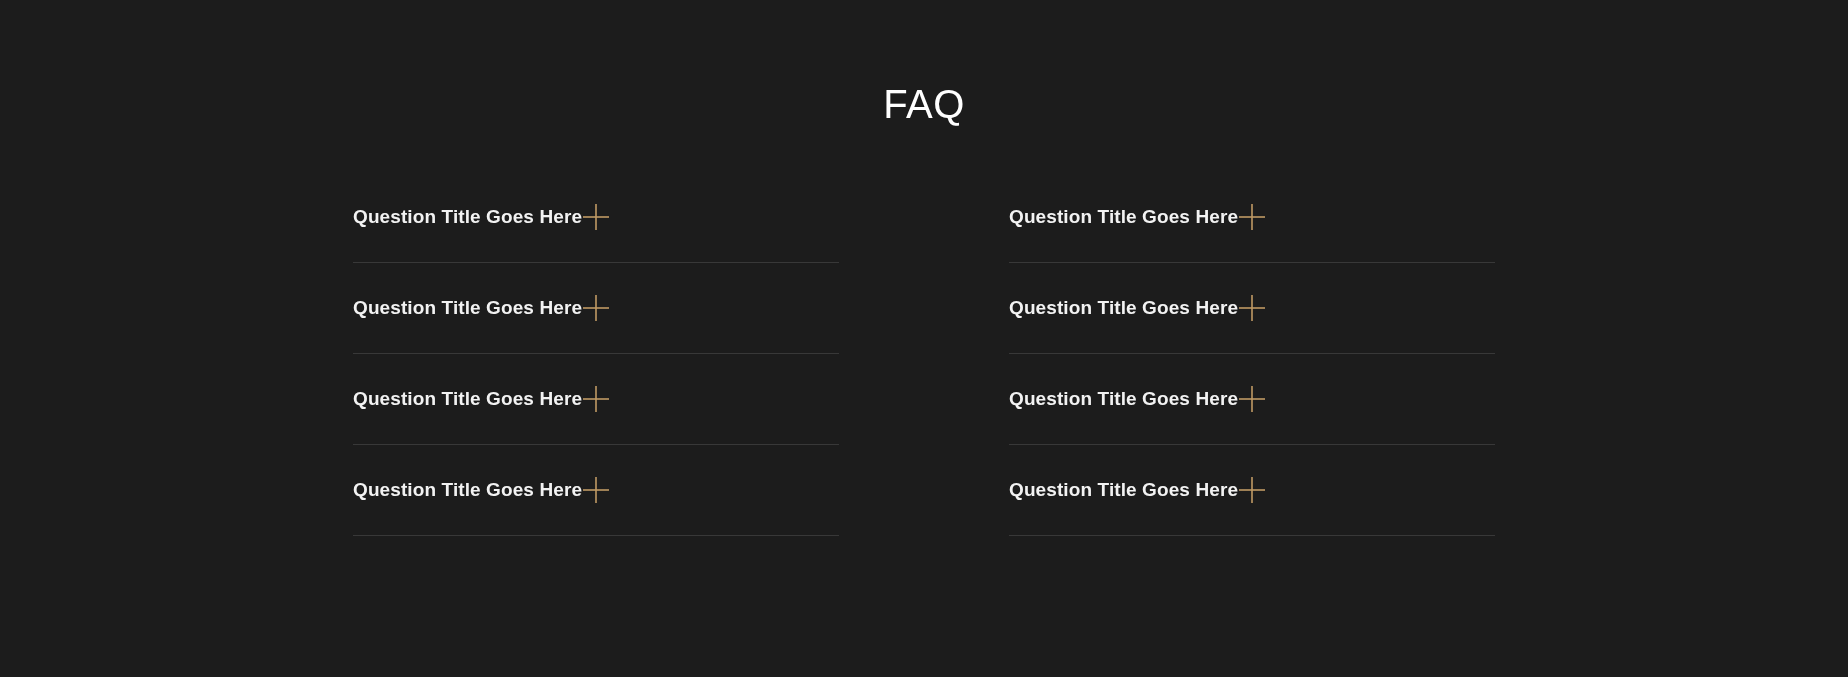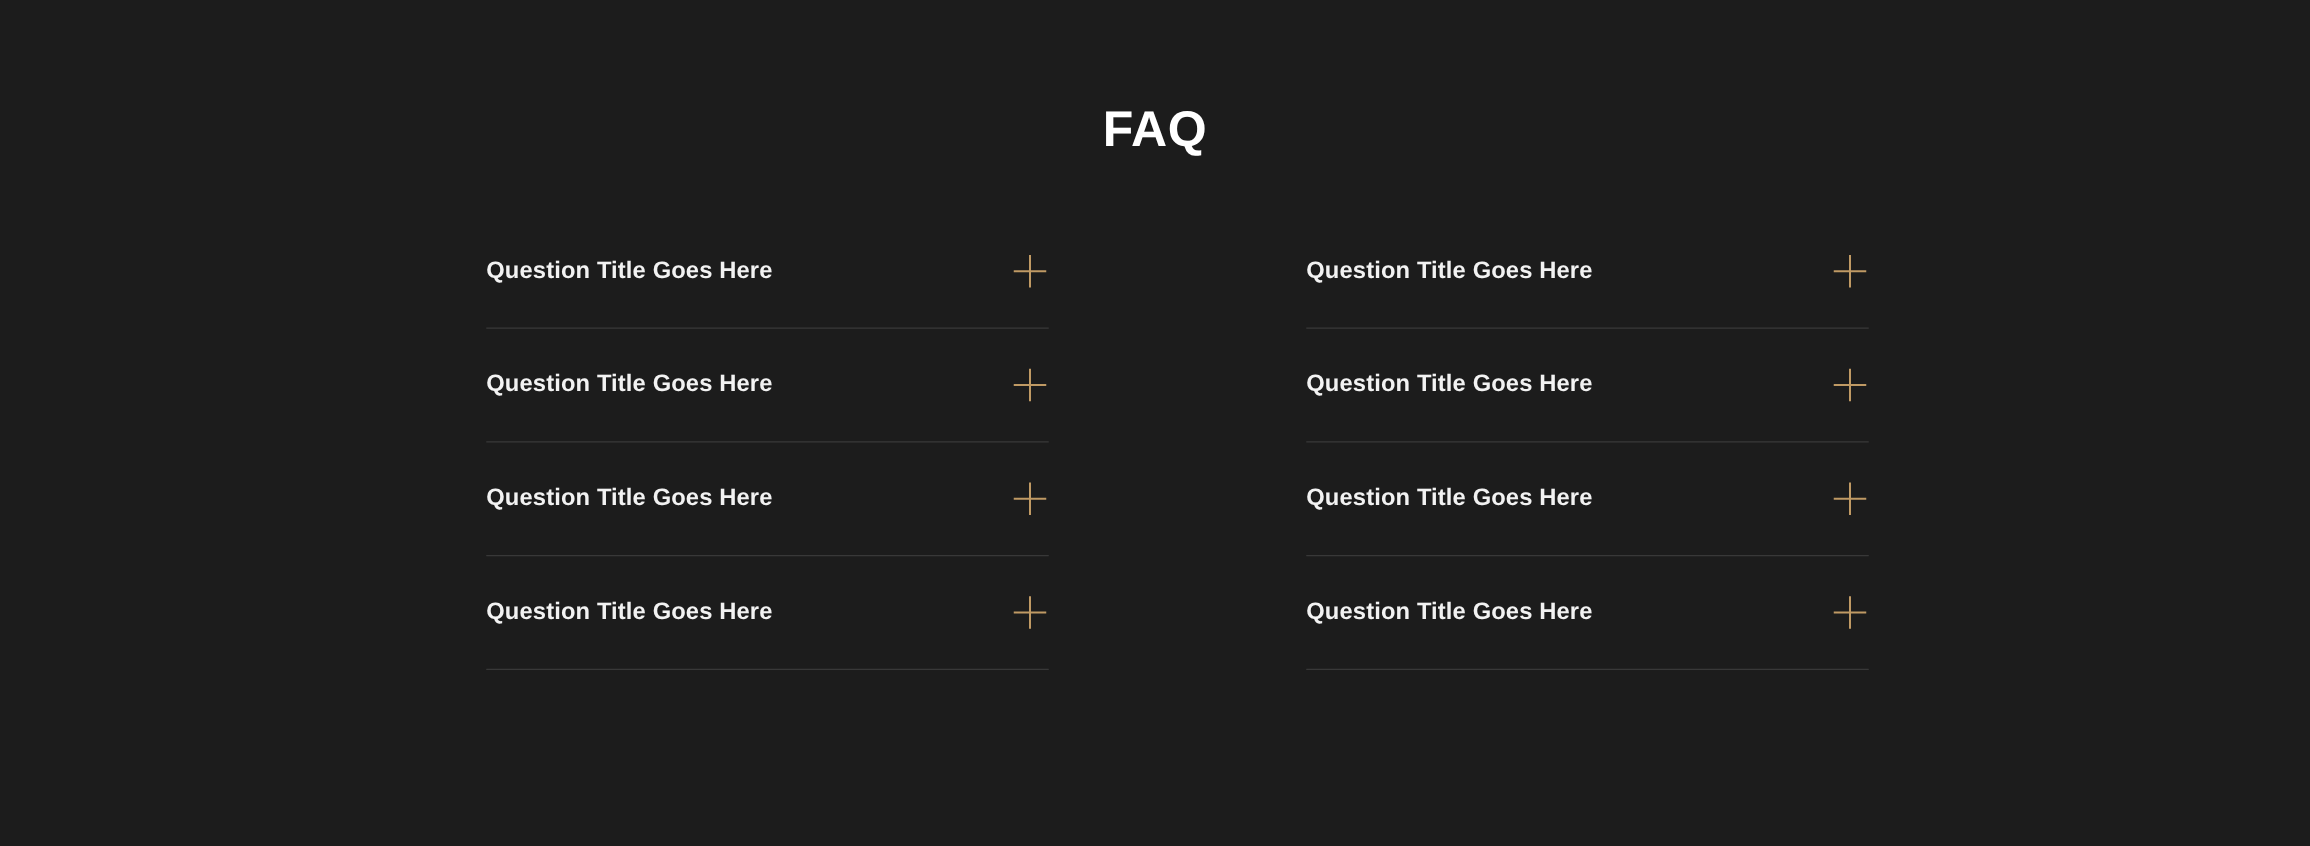--- a/index.html
+++ b/index.html
@@ -18,21 +18,21 @@
     width: 1848px;
     height: 677px;
     position: relative;
     box-sizing: border-box;
   }
 
   .faq-heading {
     text-align: center;
     color: #ffffff;
     font-size: 40px;
-    font-weight: 700;
+    font-weight: 400;
     letter-spacing: 0.5px;
     margin: 0;
     padding-top: 84px;
     line-height: 1;
     -webkit-font-smoothing: antialiased;
   }
 
   .faq-grid {
     margin: 0 auto;
     padding-top: 48px;
@@ -46,25 +46,23 @@
   .faq-column {
     display: flex;
     flex-direction: column;
   }
 
   .faq-item {
     position: relative;
     height: 91px;
     display: flex;
     align-items: center;
-    justify-content: space-between;
     border-bottom: 1px solid #383838;
     cursor: pointer;
     box-sizing: border-box;
-    margin-left: 36px;
   }
 
   .faq-item-title {
     color: #f2f2f2;
     font-size: 19px;
     font-weight: 700;
     letter-spacing: 0.1px;
     line-height: 1.3;
     -webkit-font-smoothing: antialiased;
     user-select: none;

